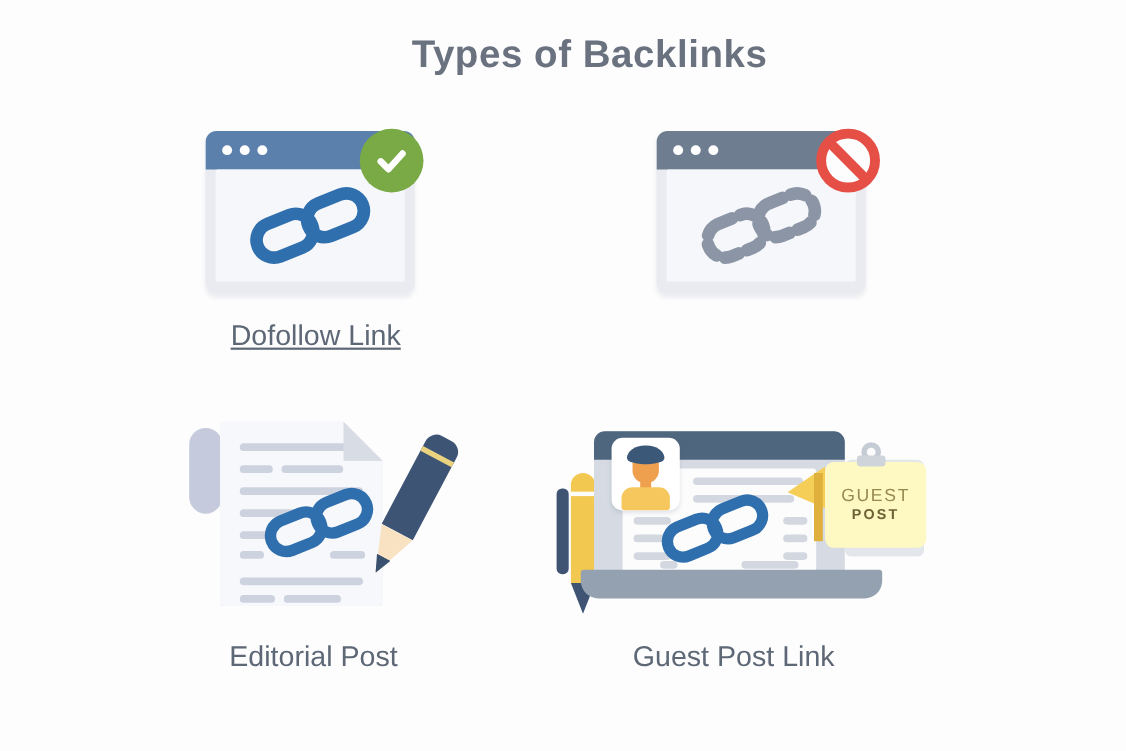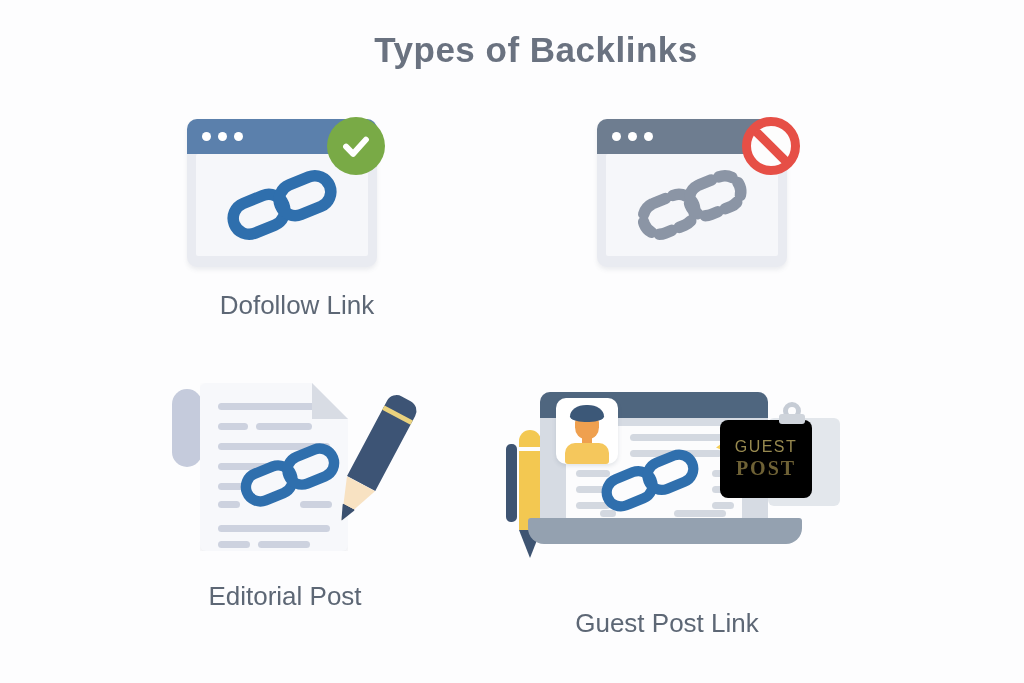--- a/index.html
+++ b/index.html
@@ -11,24 +11,24 @@
   
   .title{
     position:absolute;top:30px;left:0;width:1024px;text-align:center;
     font-size:35px;font-weight:700;color:#6a7280;letter-spacing:.5px;margin-left:24px;
   }
   
   .type-label{
     position:absolute;width:300px;text-align:center;
     font-size:26px;font-weight:500;color:#5d6775;
   }
-  .lab-dofollow{left:147px;top:290px;}
+  .lab-dofollow{left:137px;top:290px;text-decoration:underline;}
   .lab-nofollow{left:539px;top:290px;}
   .lab-editorial{left:135px;top:581px;}
-  .lab-guestpost{left:517px;top:581px;margin-top:27px;}
+  .lab-guestpost{left:517px;top:581px;}
   
   .browser{
     position:absolute;width:190px;height:148px;border-radius:10px;
     background:#e9ebf1;box-shadow:0 3px 4px rgba(90,100,120,.10);
   }
   .brw-dofollow{left:187px;top:119px;}
   .brw-nofollow{left:597px;top:119px;}
   .browser-bar{
     position:absolute;left:0;top:0;width:100%;height:35px;
     border-radius:10px 10px 0 0;display:flex;align-items:center;padding-left:15px;gap:7px;
@@ -111,30 +111,30 @@
   }
   .av-face{position:absolute;left:19px;top:13px;width:24px;height:28px;background:#efa04f;border-radius:42%;}
   .av-hair{position:absolute;left:14px;top:7px;width:34px;height:17px;background:#3c5878;border-radius:50% 50% 45% 45%/70% 70% 35% 35%;}
   .av-neck{position:absolute;left:26px;top:38px;width:10px;height:10px;background:#efa04f;}
   .av-shirt{position:absolute;left:9px;top:45px;width:44px;height:21px;background:#f5c75c;border-radius:10px 10px 3px 3px;}
   
   .badge-backsheet{position:absolute;left:768px;top:418px;width:72px;height:88px;background:#e3e7ec;border-radius:6px;z-index:3;}
   .badge-tail{position:absolute;left:716px;top:424px;width:34px;height:38px;background:#f5ce58;clip-path:polygon(100% 0,100% 100%,0 62%);z-index:3;}
   .badge-fold{position:absolute;left:740px;top:430px;width:8px;height:62px;background:#e0b03c;z-index:3;}
   .badge-note{
-    position:absolute;left:720px;top:420px;width:92px;height:78px;background:#000000;border-radius:8px;z-index:4;
+    position:absolute;left:750px;top:420px;width:92px;height:78px;background:#fef9c3;border-radius:8px;z-index:4;
     display:flex;flex-direction:column;align-items:center;justify-content:center;line-height:1.15;
   }
   .badge-clip-ring{
     position:absolute;left:783px;top:402px;width:18px;height:18px;border-radius:50%;
     border:5px solid #c6ccd5;background:transparent;z-index:3;
   }
   .badge-clip-clamp{position:absolute;left:779px;top:414px;width:26px;height:10px;background:#cfd4db;border-radius:3px;z-index:5;}
   .badge-guest{font-size:16px;font-weight:400;color:#97894f;letter-spacing:1.5px;}
-  .badge-post{font-size:20px;font-weight:700;color:#6e6135;letter-spacing:2px;font-family:Liberation Serif, serif;}
+  .badge-post{font-size:13px;font-weight:700;color:#6e6135;letter-spacing:2px;}
 </style>
 </head>
 <body>
 
 <svg width="0" height="0" style="position:absolute">
   <defs>
     <g id="chainlink">
       <g transform="rotate(-22 70 45)">
         <rect x="12" y="27" width="60" height="36" rx="18"></rect>
         <rect x="68" y="27" width="60" height="36" rx="18"></rect>

